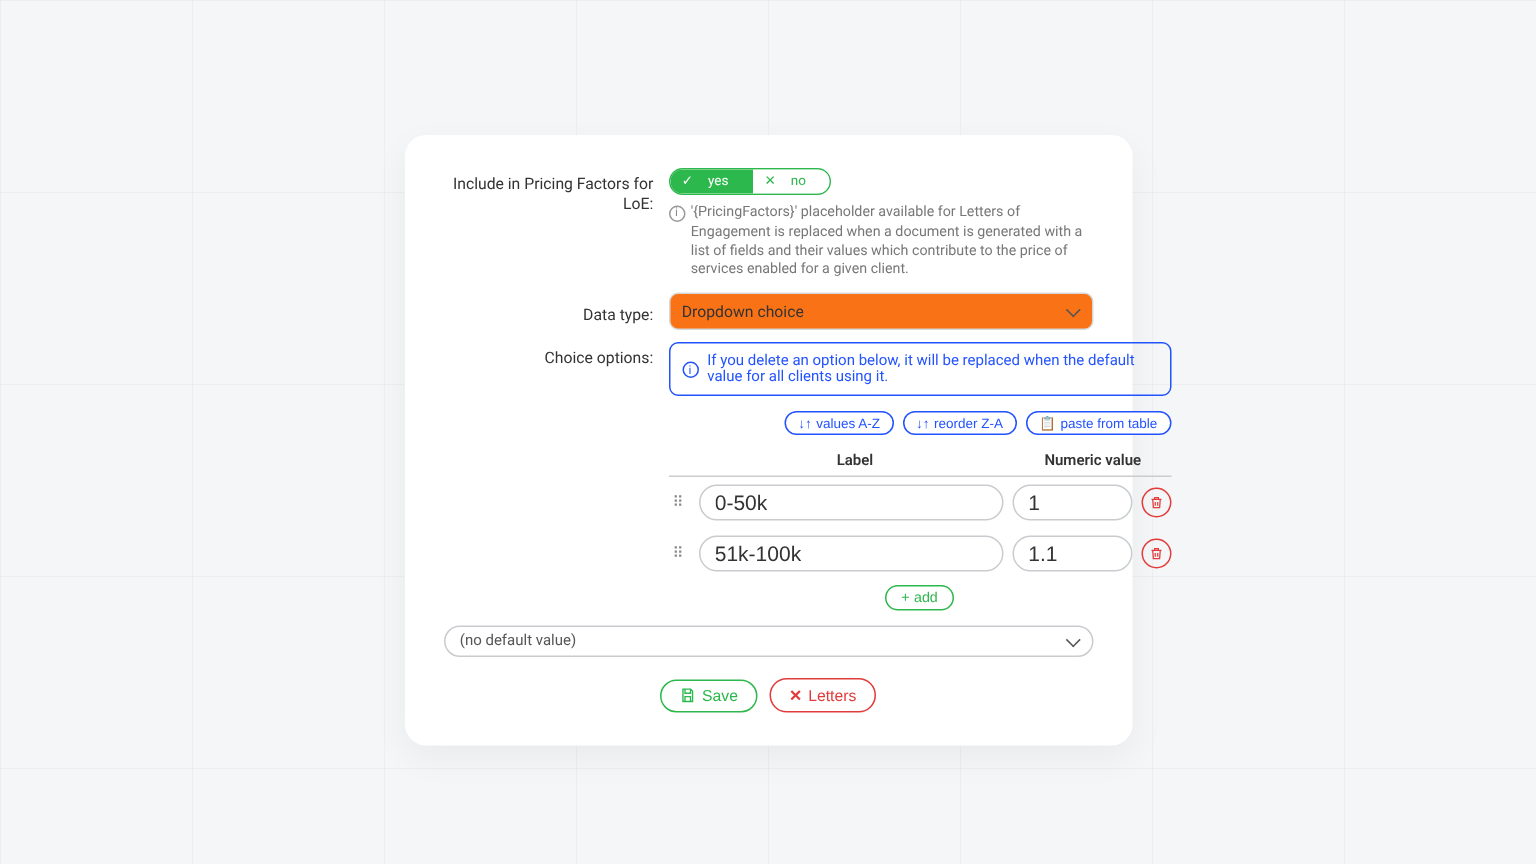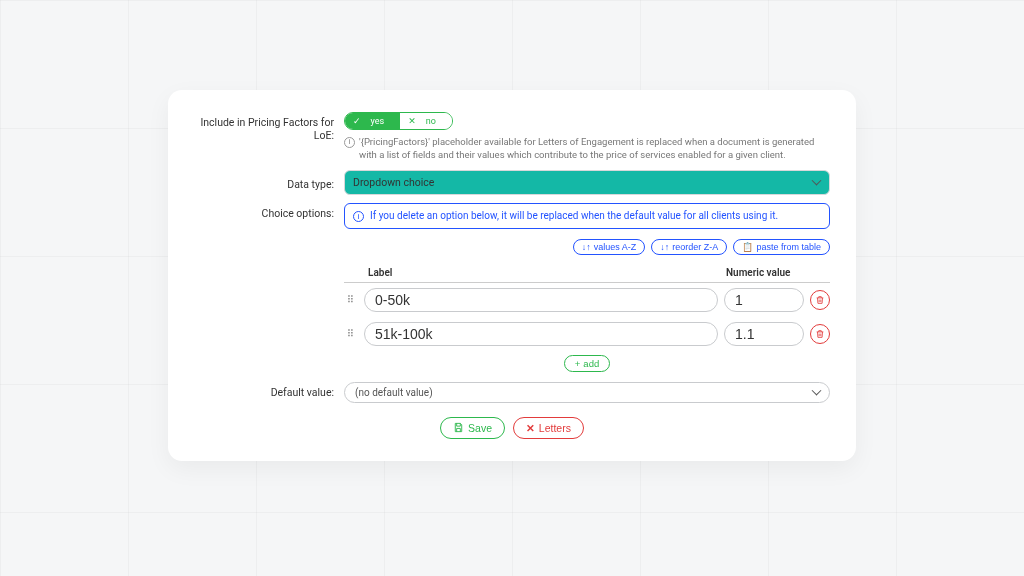--- a/index.html
+++ b/index.html
@@ -12,21 +12,21 @@
       linear-gradient(to bottom, rgba(0,0,0,0.03) 1px, transparent 1px);
     background-size: 128px 128px;
     display: flex;
     align-items: flex-start;
     justify-content: center;
     padding-top: 90px;
     font-size: 11px;
     color: #222;
   }
   .card {
-    width: 688px;
+    width: 485px;
     background: #fff;
     border-radius: 14px;
     padding: 22px 26px 22px 26px;
     box-shadow: 0 8px 24px rgba(0,0,0,0.05);
   }
   .row {
     display: flex;
     align-items: flex-start;
     margin-bottom: 8px;
   }
@@ -81,21 +81,21 @@
     border-radius: 50%;
     display: inline-flex;
     align-items: center;
     justify-content: center;
     font-size: 8px;
     color: #888;
     margin-top: 1px;
   }
   .select {
     width: 100%;
-    background: #14b8a6;
+    background: #f97316;
     border: 1px solid #d7d8da;
     border-radius: 6px;
     padding: 5px 8px;
     font-size: 10.5px;
     color: #333;
     appearance: none;
     position: relative;
   }
   .select-wrap {
     position: relative;
@@ -144,20 +144,21 @@
     gap: 3px;
   }
   .table-head {
     display: flex;
     margin-top: 8px;
     padding: 4px 0 4px 18px;
     font-size: 10px;
     font-weight: 600;
     color: #333;
     border-bottom: 1px solid #ccc;
+    text-align: center;
   }
   .th-label { flex: 1; padding-left: 6px; }
   .th-num { width: 110px; padding-left: 6px; }
   .table-row {
     display: flex;
     align-items: center;
     padding: 5px 0;
     gap: 6px;
   }
   .drag {
@@ -315,21 +316,20 @@
       <div class="add-row">
         <button class="add-btn">
             <span>+</span>
             <span>add</span>
           </button>
       </div>
     </div>
   </div>
 
   <div class="row" style="margin-top:10px;">
-    <div class="row-label">Default value:</div>
     <div class="row-content">
       <div class="select-wrap">
         <div class="default-select">(no default value)</div>
       </div>
     </div>
   </div>
 
   <div class="footer">
     <button class="btn save">
       <svg width="11" height="11" viewBox="0 0 24 24">

